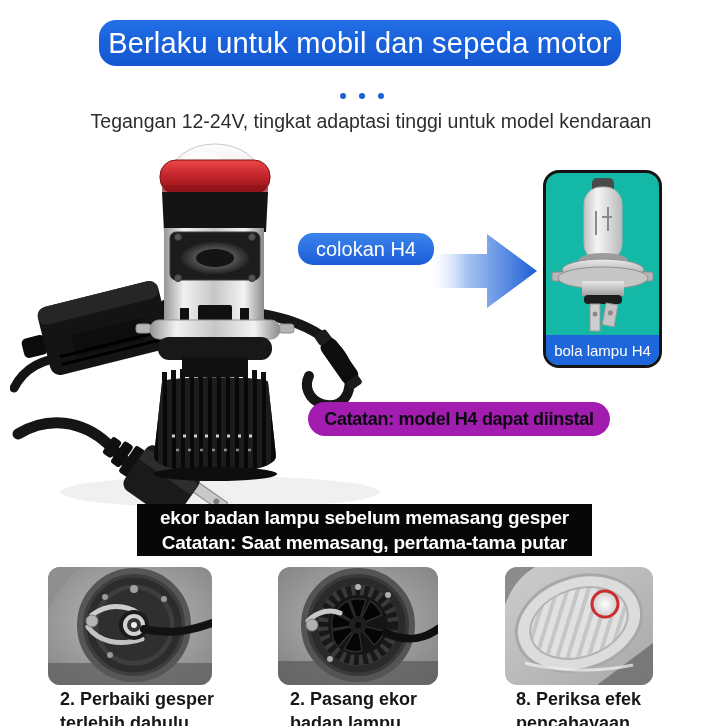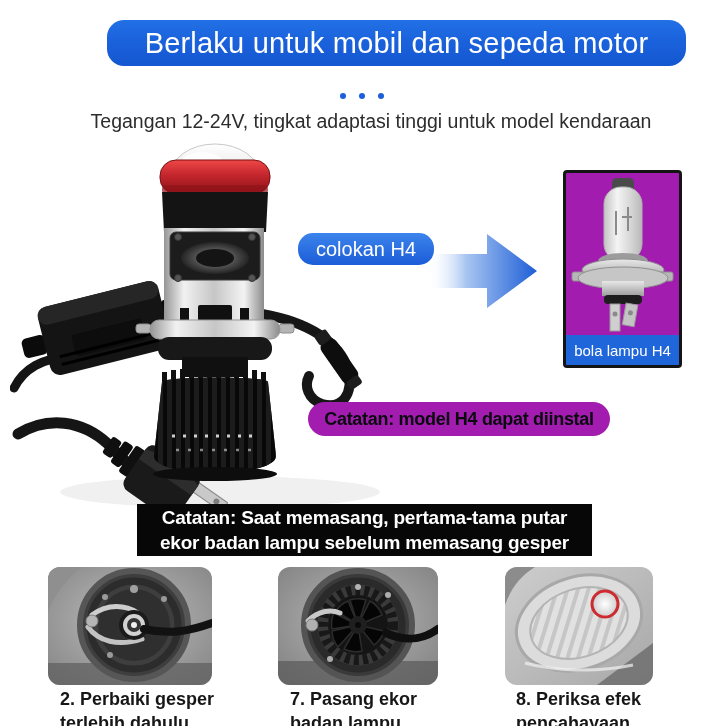--- a/index.html
+++ b/index.html
@@ -1,45 +1,45 @@
 <!DOCTYPE html>
 <html><head>
 <meta charset="utf-8">
 <style>
   html,body{margin:0;padding:0;background:#ffffff;}
   #canvas{position:relative;width:726px;height:726px;background:#ffffff;overflow:hidden;
           font-family:"Liberation Sans",sans-serif;}
   .abs{position:absolute;}
 
   
-  .top-banner{left:99px;top:20px;width:579px;height:46px;border-radius:17px;
+  .top-banner{left:99px;top:20px;width:522px;height:46px;border-radius:17px;
     background:linear-gradient(180deg,#2270e6 0%,#1a62dc 45%,#1457d0 100%);
-    display:flex;align-items:center;justify-content:center;margin-left:8px;}
+    display:flex;align-items:center;justify-content:center;}
   .top-banner span{color:#fff;font-size:29px;font-weight:500;letter-spacing:.2px;white-space:nowrap;}
 
   
   .dots{left:340px;top:93px;display:flex;gap:13px;}
   .dots i{width:6px;height:6px;border-radius:50%;background:#1d5fd8;display:block;}
 
   .subtitle{left:0;top:110px;width:726px;text-align:center;font-size:19.5px;color:#2d2d2d;padding-left:8px;}
 
   
   .product{left:10px;top:136px;width:412px;height:388px;}
 
   
   .colokan-pill{left:298px;top:233px;width:136px;height:32px;border-radius:15px;
     background:linear-gradient(180deg,#3c84ec,#1b5cd8);
     display:flex;align-items:center;justify-content:center;z-index:5;}
   .colokan-pill span{color:#fff;font-size:20px;font-weight:500;}
 
   .big-arrow{left:427px;top:232px;width:112px;height:78px;z-index:4;}
 
   
-  .halogen-panel{left:543px;top:170px;width:113px;height:192px;background:#a21caf;
-    border:3px solid #141414;border-radius:4px;overflow:hidden;z-index:3;margin-left:20px;}
+  .halogen-panel{left:543px;top:170px;width:113px;height:192px;background:#14b8a6;
+    border:3px solid #141414;border-radius:16px;overflow:hidden;z-index:3;}
   .halogen-panel svg{position:absolute;left:0;top:0;width:113px;height:162px;}
   .halogen-strip{position:absolute;left:0;bottom:0;width:100%;height:30px;background:#1e66d9;
     color:#fff;font-size:15px;display:flex;align-items:center;justify-content:center;white-space:nowrap;}
 
   
   .note-pill{left:308px;top:402px;width:302px;height:34px;border-radius:17px;background:#a21caf;
     display:flex;align-items:center;justify-content:center;z-index:6;}
   .note-pill span{color:#090b0e;font-size:18px;font-weight:800;letter-spacing:-.3px;white-space:nowrap;}
 
   
@@ -241,22 +241,22 @@
       </g>
     </svg>
     <div class="halogen-strip">bola lampu H4</div>
   </div>
 
   <div class="abs note-pill">
     <span>Catatan: model H4 dapat diinstal</span>
   </div>
 
   <div class="abs warning-banner">
+    <div>ekor badan lampu sebelum memasang gesper</div>
     <div>Catatan: Saat memasang, pertama-tama putar</div>
-    <div>ekor badan lampu sebelum memasang gesper</div>
   </div>
 
   <div id="p1" class="abs step-photo">
     <svg viewBox="0 0 164 118">
       <defs>
         <radialGradient id="p1bg" cx=".5" cy=".45" r=".8">
           <stop offset="0" stop-color="#bdbdbd"></stop>
             <stop offset="1" stop-color="#7e7e7e"></stop>
         </radialGradient>
       </defs>
@@ -342,21 +342,21 @@
       <circle cx="100" cy="37" r="13" fill="none" stroke="#ce2b30" stroke-width="3"></circle>
       <path d="M20,96 C50,104 90,106 128,98" stroke="#f2f2f2" stroke-width="3" fill="none" opacity=".7"></path>
     </svg>
   </div>
 
   <div id="c1" class="abs caption">
     <div>2. Perbaiki gesper</div>
     <div>terlebih dahulu</div>
   </div>
   <div id="c2" class="abs caption">
-    <div>7. Pasang ekor</div>
+    <div>2. Pasang ekor</div>
     <div>badan lampu</div>
   </div>
   <div id="c3" class="abs caption">
     <div>8. Periksa efek</div>
     <div>pencahayaan</div>
   </div>
 
 </div>
 
 </body></html>

